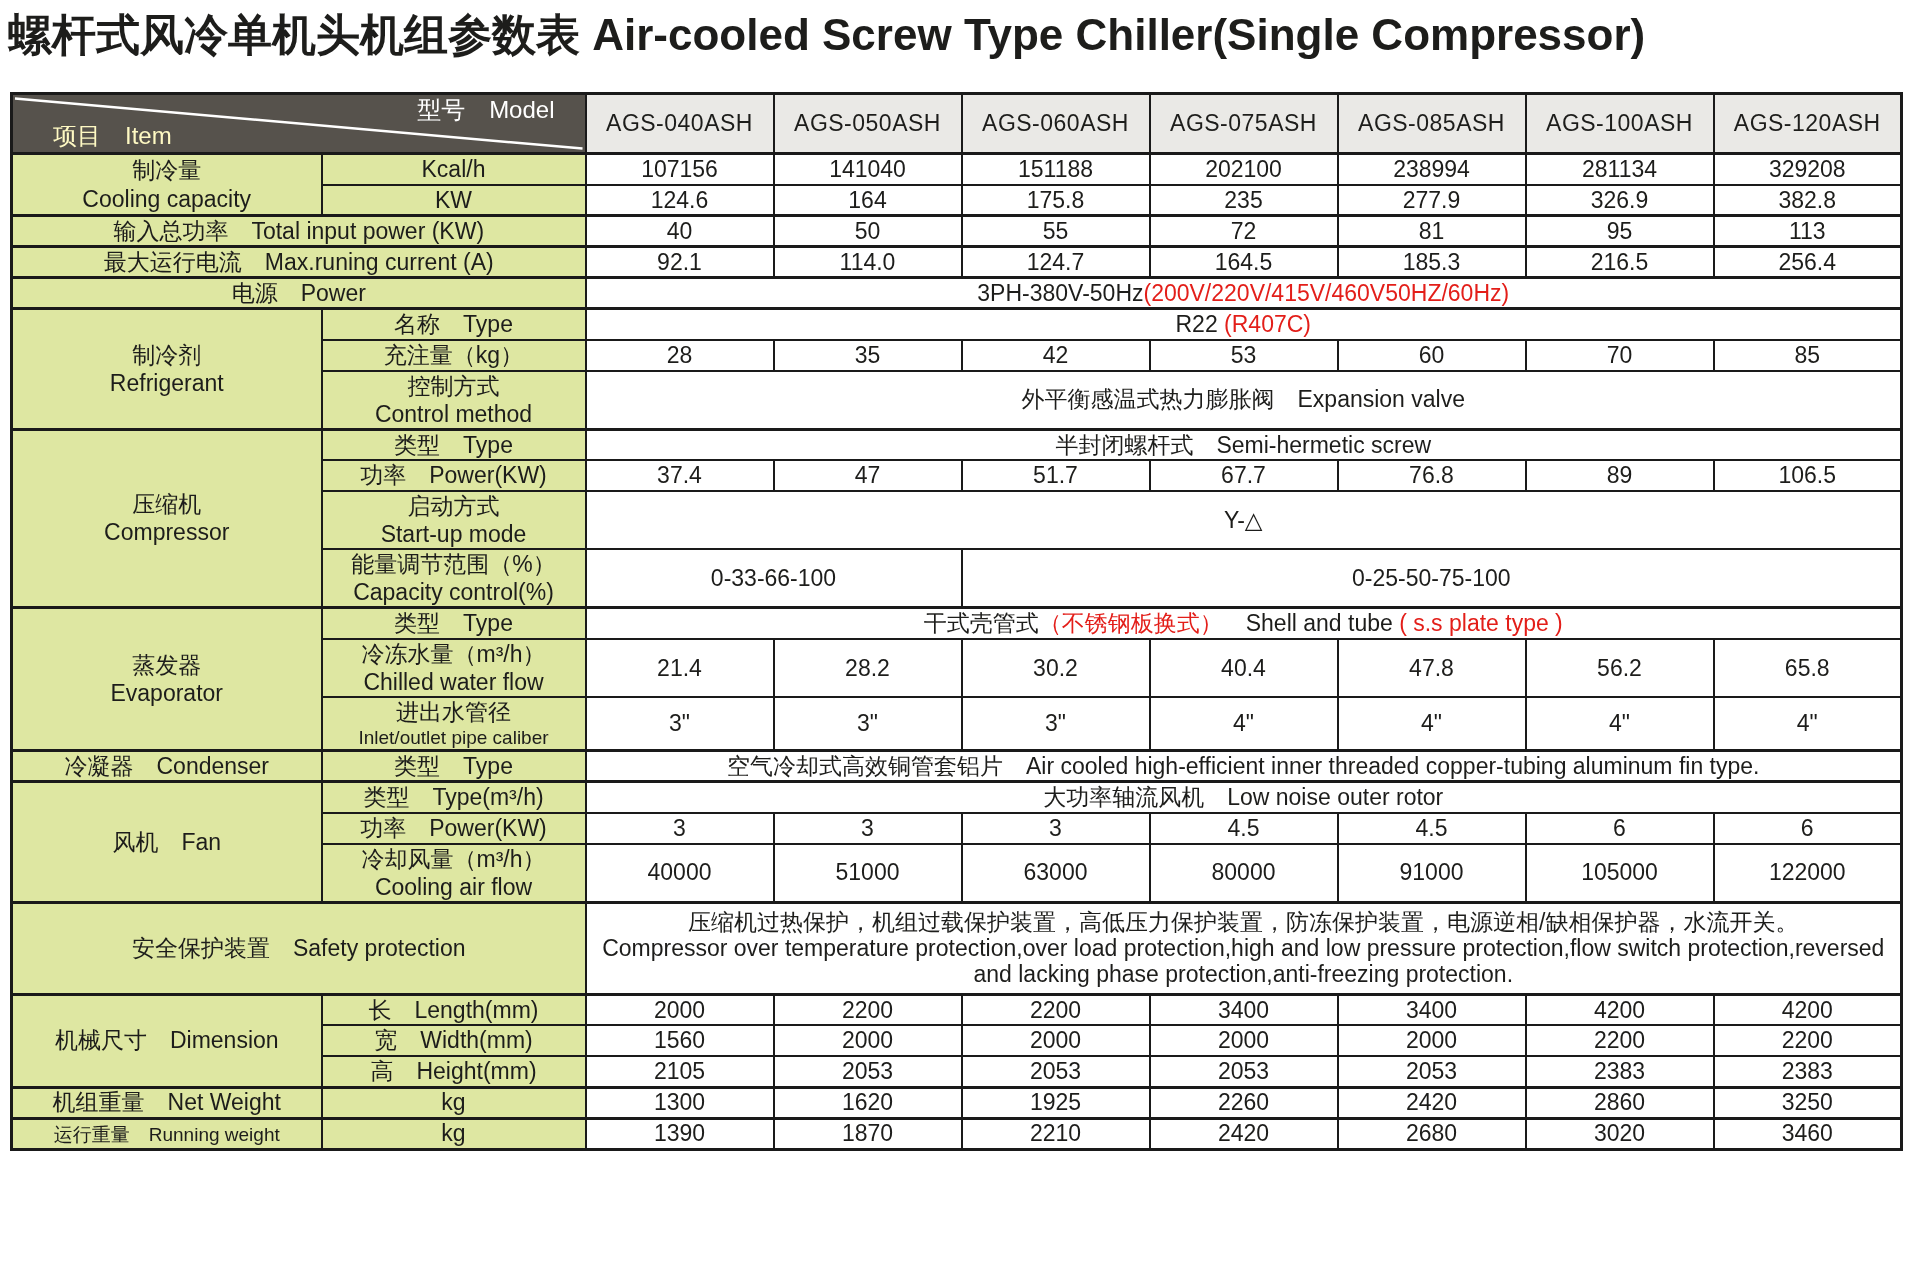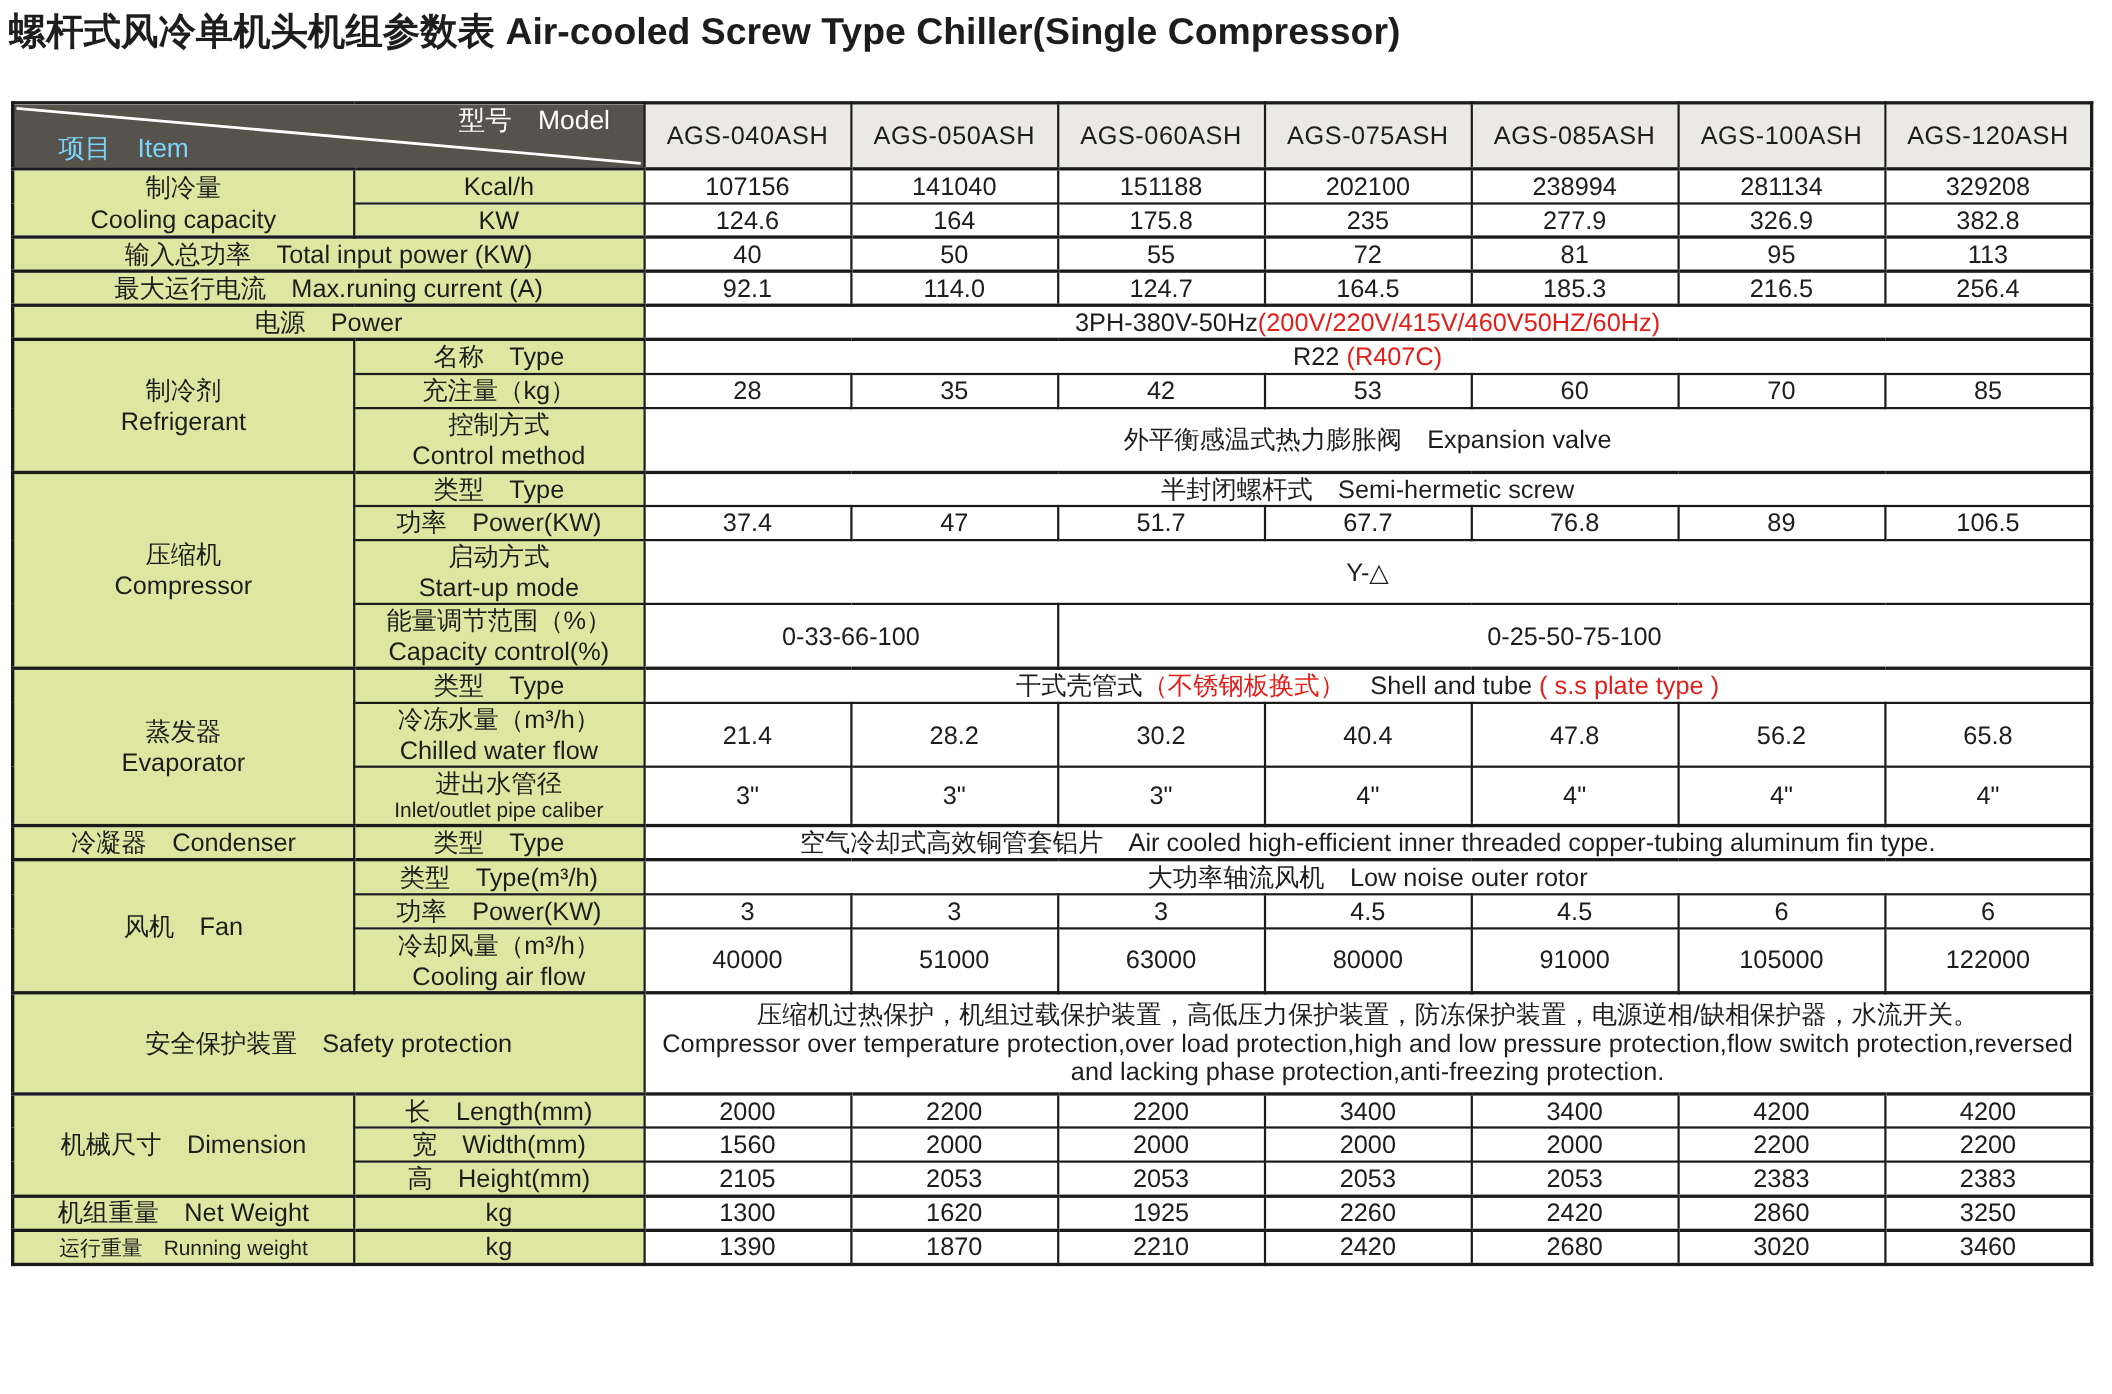--- a/index.html
+++ b/index.html
@@ -1,21 +1,21 @@
 <!DOCTYPE html>
 <html><head>
 <meta charset="utf-8">
 <style>
   html,body{margin:0;padding:0;}
   body{
     width:1920px;height:1267px;background:#ffffff;position:relative;
     font-family:"Liberation Sans","DejaVu Sans",sans-serif;color:#1d1d1b;
   }
   .title{
-    position:absolute;top:6px;left:8px;font-size:34px;font-weight:bold;
+    position:absolute;top:6px;left:8px;font-size:44px;font-weight:bold;
     color:#1d1d1b;letter-spacing:0px;white-space:nowrap;
   }
   table.spec{
     position:absolute;top:92px;left:10px;width:1890px;
     border-collapse:collapse;table-layout:fixed;
     border:3px solid #1a1a1a;
   }
   table.spec td{
     border:2px solid #1a1a1a;text-align:center;vertical-align:middle;
     padding:0;font-size:23px;color:#1d1d1b;overflow:hidden;line-height:1.15;
@@ -24,21 +24,21 @@
   
   tr.hdr{height:50px;}
   tr.h1{height:31px;}
   tr.h2{height:46px;}
   tr.h3{height:92px;}
   
   td.corner{background:#56524c;padding:0;}
   .corner-in{position:relative;height:57px;width:100%;}
   .corner-in svg{position:absolute;left:0;top:0;width:100%;height:100%;display:block;}
   .corner-model{position:absolute;top:1px;right:30px;color:#ffffff;font-size:24px;}
-  .corner-item{position:absolute;bottom:2px;left:40px;color:#7dd3fc;font-size:24px;}
+  .corner-item{position:absolute;bottom:2px;left:40px;color:#fef9c3;font-size:24px;}
   td.mod{background:#eae9e6;font-size:23px;letter-spacing:0.5px;color:#2c2c2a;margin-left:38px;}
   td.lab{background:#dee7a2;}
   td.val{background:#ffffff;}
   .red{color:#e31e19;}
   .en-small{font-size:19px;}
   .two div{line-height:1.22;}
   td.safe{padding:2px 26px;line-height:1.3;}
 </style>
 </head>
 <body>

